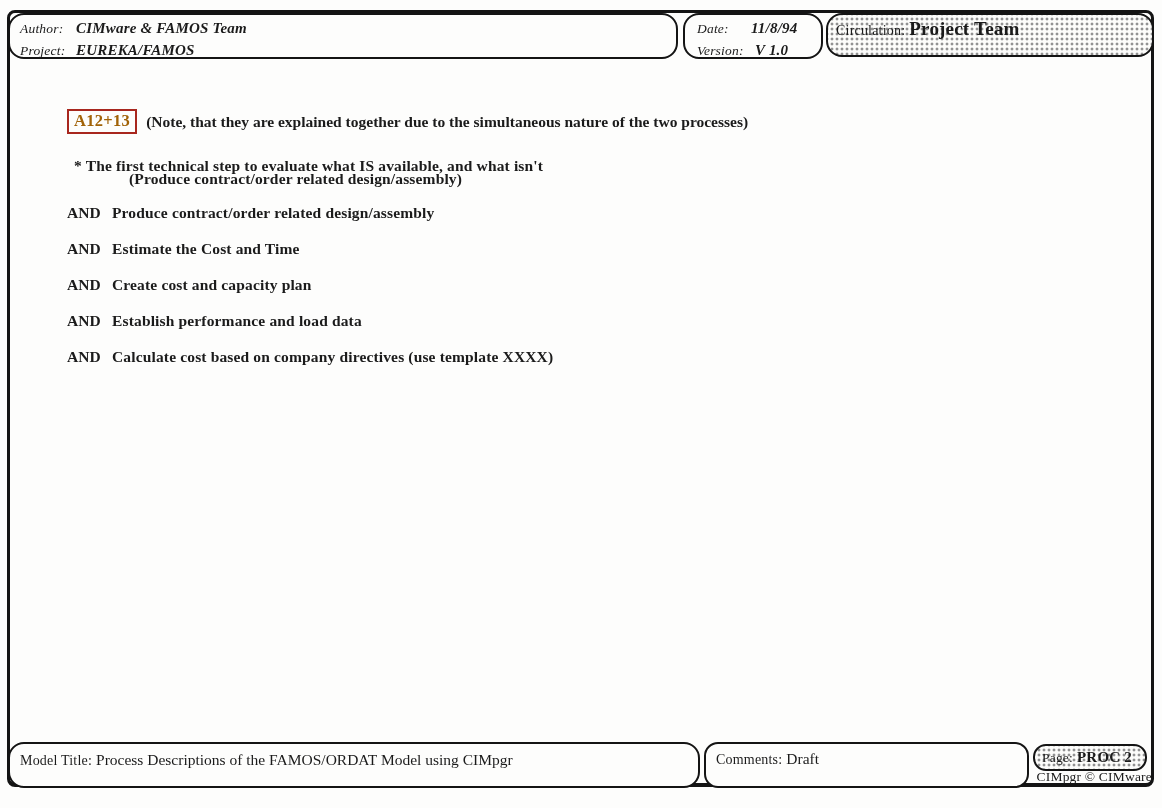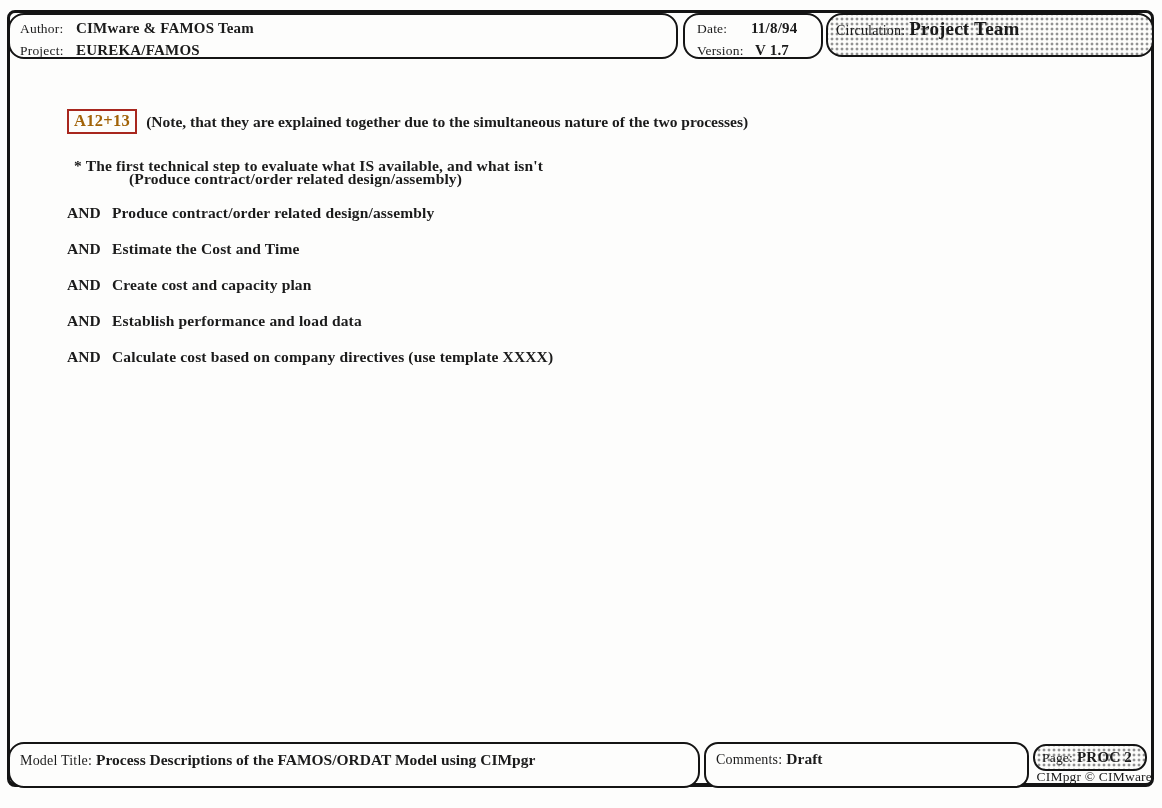--- a/index.html
+++ b/index.html
@@ -19,21 +19,21 @@
     position:absolute; background:#fdfdfc;
     border:2.5px solid #141414; border-radius:16px;
   }
   .dotted {
     background-color:#fcfcfa;
     background-image:radial-gradient(circle, #3c3c3c 0.9px, transparent 1.15px);
     background-size:5px 5px; background-position:1.5px 1.5px;
   }
   .lbl { font-size:13.5px; letter-spacing:.2px; }
   .val { font-weight:bold; font-size:15px; letter-spacing:.2px; }
-  .hrow { line-height:21px; white-space:nowrap; }
+  .hrow { line-height:21px; white-space:nowrap;font-style:italic; }
   .hrow .lbl { display:inline-block; }
 
   
   .author-box { left:8px; top:13px; width:670px; height:46px; padding:2px 0 0 10px; }
   .author-box .lbl { width:56px; }
   .date-box { left:683px; top:13px; width:140px; height:46px; padding:2px 0 0 12px; }
   .date-box .lbl { width:54px; }
   .circ-box { left:826px; top:13px; width:328px; height:44px; padding:3px 0 0 8px; border-radius:16px; }
 
   
@@ -46,21 +46,21 @@
   .id-note { font-weight:bold; font-size:15.5px; padding-top:4px; }
   .and-row { position:absolute; left:67px; display:flex; white-space:nowrap; }
   .and-row .and-lbl { font-weight:bold; font-size:15.5px; width:45px; }
   .and-row .and-txt { font-weight:bold; font-size:15.5px; letter-spacing:.15px; }
 
   
   .model-box { left:8px; top:742px; width:692px; height:46px; padding:7px 0 0 10px; white-space:nowrap; }
   .comments-box { left:704px; top:742px; width:325px; height:46px; padding:6px 0 0 10px; border-radius:14px; white-space:nowrap; }
   .page-box { left:1033px; top:744px; width:114px; height:27px; padding:2px 0 0 7px; border-radius:13px; border-width:2px; white-space:nowrap; }
   .copyright { position:absolute; left:1010px; top:769px; width:142px; text-align:right; font-size:13.5px; letter-spacing:.2px; white-space:nowrap; }
-  .fval { font-weight:bold; font-size:15.5px; }
+  .fval { font-weight:normal; font-size:15.5px; }
 </style>
 </head>
 <body>
 
 <div class="page">
 
   <div class="frame"></div>
 
   <div class="rbox author-box">
     <div class="hrow">
@@ -69,21 +69,21 @@
     <div class="hrow">
       <span class="lbl">Project:</span><span class="val">EUREKA/FAMOS</span>
     </div>
   </div>
 
   <div class="rbox date-box">
     <div class="hrow">
       <span class="lbl">Date:</span><span class="val">11/8/94</span>
     </div>
     <div class="hrow">
-      <span class="lbl" style="width:58px;">Version:</span><span class="val">V 1.7</span>
+      <span class="lbl" style="width:58px;">Version:</span><span class="val">V 1.0</span>
     </div>
   </div>
 
   <div class="rbox dotted circ-box">
     <span class="lbl" style="font-size:14px;">Circulation:</span>
     <span class="val" style="font-size:19px;">Project Team</span>
   </div>
 
   <div class="id-row">
     <span class="proc-id" style="color:#a16207; border-color:#a8271e;">A12+13</span>

